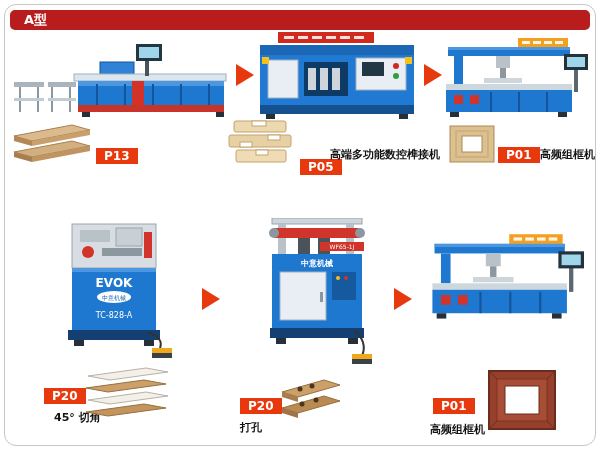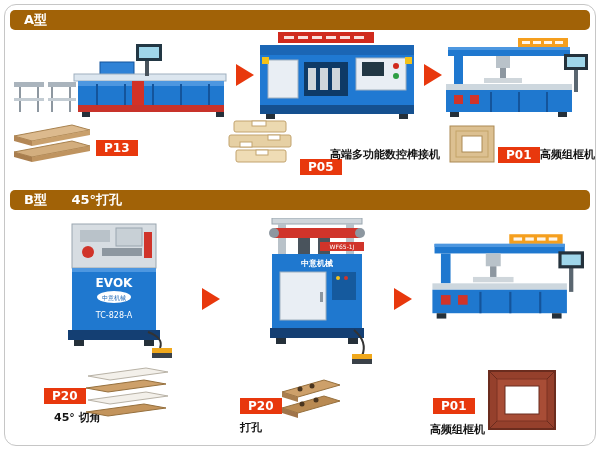--- a/index.html
+++ b/index.html
@@ -1,20 +1,20 @@
 <!DOCTYPE html>
 <html><head>
 <meta charset="utf-8">
 <style>
   html,body{margin:0;padding:0;background:#ffffff;}
   body{font-family:"DejaVu Sans","Liberation Sans",sans-serif;}
   #page{position:relative;width:600px;height:450px;background:#ffffff;overflow:hidden;}
   .frame{position:absolute;left:4px;top:4px;right:4px;bottom:4px;border:1px solid #c6c6c6;border-radius:12px;}
   .abs{position:absolute;}
-  .hdr{position:absolute;left:10px;width:580px;height:20px;background:#a16207;border-radius:5px;color:#ffffff;font-size:13px;font-weight:bold;line-height:20px;}
+  .hdr{position:absolute;left:10px;width:580px;height:20px;background:#b91c1c;border-radius:5px;color:#ffffff;font-size:13px;font-weight:bold;line-height:20px;}
   .hdr .t1{padding-left:14px;}
   .hdr .t2{padding-left:20px;}
   .arrow{position:absolute;width:0;height:0;border-top:11px solid transparent;border-bottom:11px solid transparent;border-left:18px solid #e8380d;}
   .tag{position:absolute;background:#e8380d;color:#ffffff;font-weight:bold;font-size:12px;line-height:16px;height:16px;padding:0 8px;}
   .desc{position:absolute;font-size:11px;font-weight:bold;color:#141414;line-height:16px;white-space:nowrap;}
   svg{display:block;}
   svg text{font-family:"DejaVu Sans","Liberation Sans",sans-serif;}
 </style>
 </head>
 <body>
@@ -124,21 +124,21 @@
   </svg>
 
   <svg class="abs" style="left:10px;top:122px;" width="84" height="42" viewBox="0 0 84 42">
     <polygon points="4,14 62,3 80,8 22,19" fill="#dcba8e" stroke="#a8824f"></polygon>
     <polygon points="4,14 22,19 22,24 4,19" fill="#b38756"></polygon>
     <polygon points="22,19 80,8 80,13 22,24" fill="#c9a06c"></polygon>
     <polygon points="4,30 62,19 80,24 22,35" fill="#d3ae7e" stroke="#a8824f"></polygon>
     <polygon points="4,30 22,35 22,40 4,35" fill="#a97e4e"></polygon>
     <polygon points="22,35 80,24 80,29 22,40" fill="#bf9460"></polygon>
   </svg>
-  <div class="tag" style="left:96px;top:140px;">P13</div>
+  <div class="tag" style="left:96px;top:148px;">P13</div>
 
   <svg class="abs" style="left:226px;top:118px;" width="70" height="50" viewBox="0 0 70 50">
     <g stroke="#c2a36e">
       <rect x="8" y="3" width="52" height="11" rx="2" fill="#ecd9b0"></rect>
       <rect x="26" y="3" width="14" height="5" fill="#ffffff"></rect>
       <rect x="3" y="17" width="62" height="12" rx="2" fill="#e6d0a4"></rect>
       <rect x="14" y="24" width="12" height="5" fill="#ffffff"></rect>
       <rect x="42" y="17" width="12" height="5" fill="#ffffff"></rect>
       <rect x="10" y="32" width="50" height="12" rx="2" fill="#efdcb5"></rect>
       <rect x="30" y="32" width="12" height="5" fill="#ffffff"></rect>
@@ -148,24 +148,20 @@
   <div class="desc" style="left:330px;top:147px;">高端多功能数控榫接机</div>
 
   <svg class="abs" style="left:448px;top:124px;" width="48" height="40" viewBox="0 0 48 40">
     <rect x="2" y="2" width="44" height="36" fill="#dcc091" stroke="#ab8a55"></rect>
     <rect x="8" y="7" width="32" height="26" fill="none" stroke="#c3a369"></rect>
     <rect x="14" y="12" width="20" height="16" fill="#ffffff" stroke="#ab8a55"></rect>
   </svg>
   <div class="tag" style="left:498px;top:147px;">P01</div>
   <div class="desc" style="left:540px;top:147px;">高频组框机</div>
 
-  <div class="hdr" style="top:190px;">
-    <span class="t1">B型</span>
-    <span class="t2">45°打孔</span>
-  </div>
 
   <svg class="abs" style="left:52px;top:220px;" width="125" height="140" viewBox="0 0 125 140">
     <rect x="20" y="4" width="84" height="44" fill="#d7dde2" stroke="#9aa6af"></rect>
     <rect x="28" y="10" width="30" height="12" fill="#b9c2c9"></rect>
     <rect x="64" y="8" width="26" height="18" fill="#c8d0d6" stroke="#9aa6af"></rect>
     <circle cx="36" cy="32" r="6" fill="#d0342a"></circle>
     <rect x="50" y="28" width="40" height="8" fill="#8d97a0"></rect>
     <rect x="92" y="12" width="8" height="26" fill="#d0342a"></rect>
     <rect x="20" y="48" width="84" height="62" fill="#1f78cf"></rect>
     <rect x="20" y="48" width="84" height="4" fill="#4d97e0"></rect>

